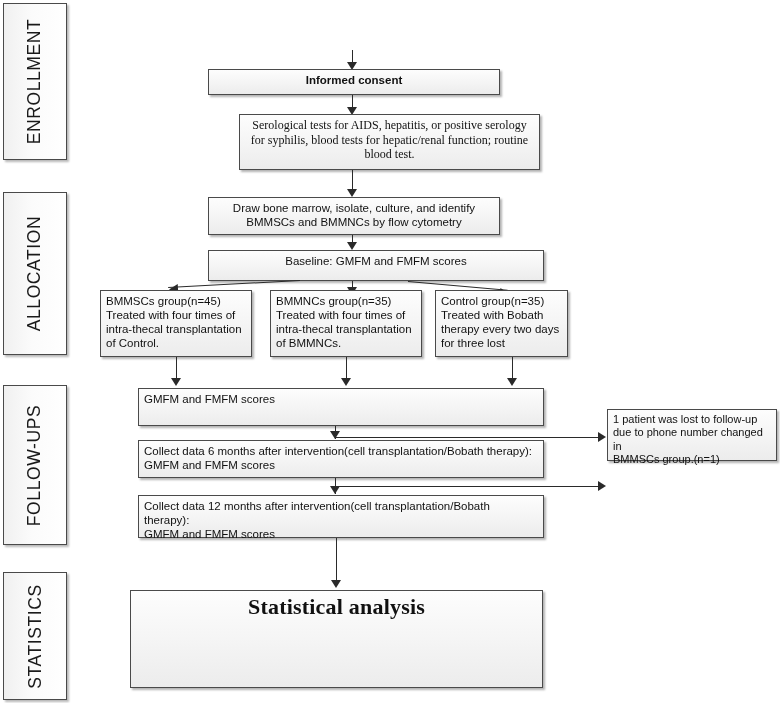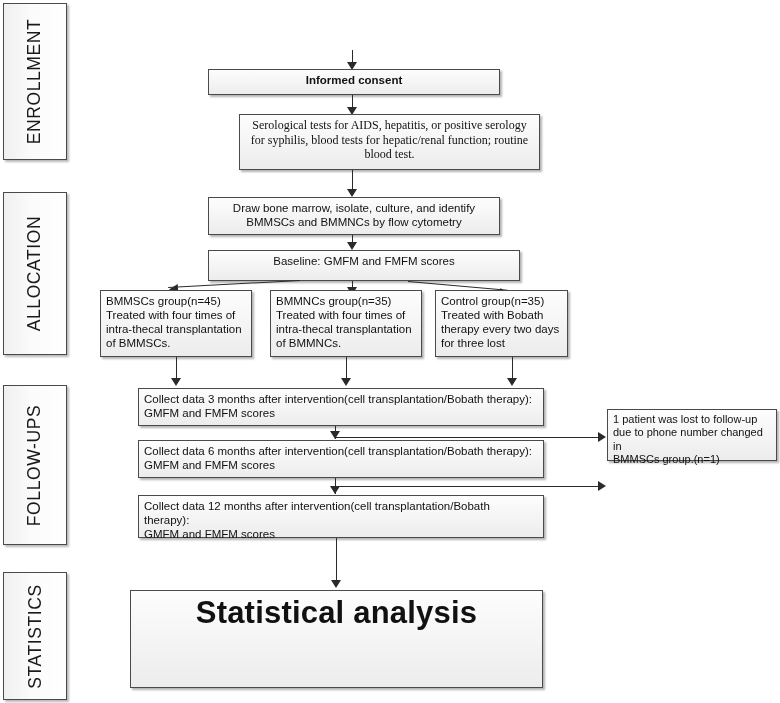--- a/index.html
+++ b/index.html
@@ -101,24 +101,25 @@
   }
   .diag-head {
     position: absolute;
     width: 0; height: 0;
     border-top: 5px solid transparent;
     border-bottom: 5px solid transparent;
     border-left: 9px solid #2a2a2a;
     transform-origin: 0 50%;
   }
   .stat-title {
-    font-size: 31px;
+    font-size: 22px;
     font-weight: bold;
     text-align: center;
     letter-spacing: 0.2px;
+    font-family: Liberation Serif, serif;
   }
 </style>
 </head>
 <body>
 
 <div id="canvas">
 
   <div class="stage" style="left:3px; top:3px; width:64px; height:157px;">
     <span>ENROLLMENT</span>
   </div>
@@ -162,40 +163,40 @@
   <div class="box" style="left:208px; top:197px; width:292px; height:38px;">
     <div class="vcenter">
       <span class="line c fs11_5">Draw bone marrow, isolate, culture, and identify</span>
       <span class="line c fs11_5">BMMSCs and BMMNCs by flow cytometry</span>
     </div>
   </div>
 
   <div class="vline" style="left:352px; top:235px; height:9px;"></div>
   <div class="arrow-down" style="left:347px; top:242px;"></div>
 
-  <div class="box" style="left:208px; top:250px; width:312px; height:31px;">
+  <div class="box" style="left:208px; top:250px; width:336px; height:31px;">
     <div class="vcenter">
       <span class="line c fs11_5">Baseline: GMFM and FMFM scores</span>
     </div>
   </div>
 
   <div class="diag" style="left:300px; top:281px; width:132px; transform: rotate(177deg);"></div>
   <div class="diag-head" style="left:178px; top:284px; transform: rotate(177deg);"></div>
 
   <div class="vline" style="left:352px; top:281px; height:9px;"></div>
   <div class="arrow-down" style="left:347px; top:287px;"></div>
 
   <div class="diag" style="left:408px; top:281px; width:100px; transform: rotate(5deg);"></div>
   <div class="diag-head" style="left:500px; top:288px; transform: rotate(5deg);"></div>
 
   <div class="box" style="left:100px; top:290px; width:152px; height:67px;">
     <span class="line l fs11_5">BMMSCs group(n=45)</span>
     <span class="line l fs11_5">Treated with four times of</span>
     <span class="line l fs11_5">intra-thecal transplantation</span>
-    <span class="line l fs11_5">of BMMSCs.</span>
+    <span class="line l fs11_5">of Control.</span>
   </div>
 
   <div class="box" style="left:270px; top:290px; width:152px; height:67px;">
     <span class="line l fs11_5">BMMNCs group(n=35)</span>
     <span class="line l fs11_5">Treated with four times of</span>
     <span class="line l fs11_5">intra-thecal transplantation</span>
     <span class="line l fs11_5">of BMMNCs.</span>
   </div>
 
   <div class="box" style="left:435px; top:290px; width:133px; height:67px;">
@@ -208,21 +209,20 @@
   <div class="vline" style="left:176px; top:357px; height:23px;"></div>
   <div class="arrow-down" style="left:171px; top:378px;"></div>
 
   <div class="vline" style="left:346px; top:357px; height:23px;"></div>
   <div class="arrow-down" style="left:341px; top:378px;"></div>
 
   <div class="vline" style="left:512px; top:357px; height:23px;"></div>
   <div class="arrow-down" style="left:507px; top:378px;"></div>
 
   <div class="box" style="left:138px; top:388px; width:406px; height:38px;">
-    <span class="line l fs11_5">Collect data 3 months after intervention(cell transplantation/Bobath therapy):</span>
     <span class="line l fs11_5">GMFM and FMFM scores</span>
   </div>
 
   <div class="vline" style="left:335px; top:426px; height:13px;"></div>
   <div class="arrow-down" style="left:330px; top:431px;"></div>
   <div class="hline" style="left:335px; top:437px; width:265px;"></div>
   <div class="arrow-right" style="left:598px; top:432px;"></div>
 
   <div class="box" style="left:607px; top:409px; width:170px; height:52px;">
     <span class="line l fs11">1 patient was lost to follow-up</span>

